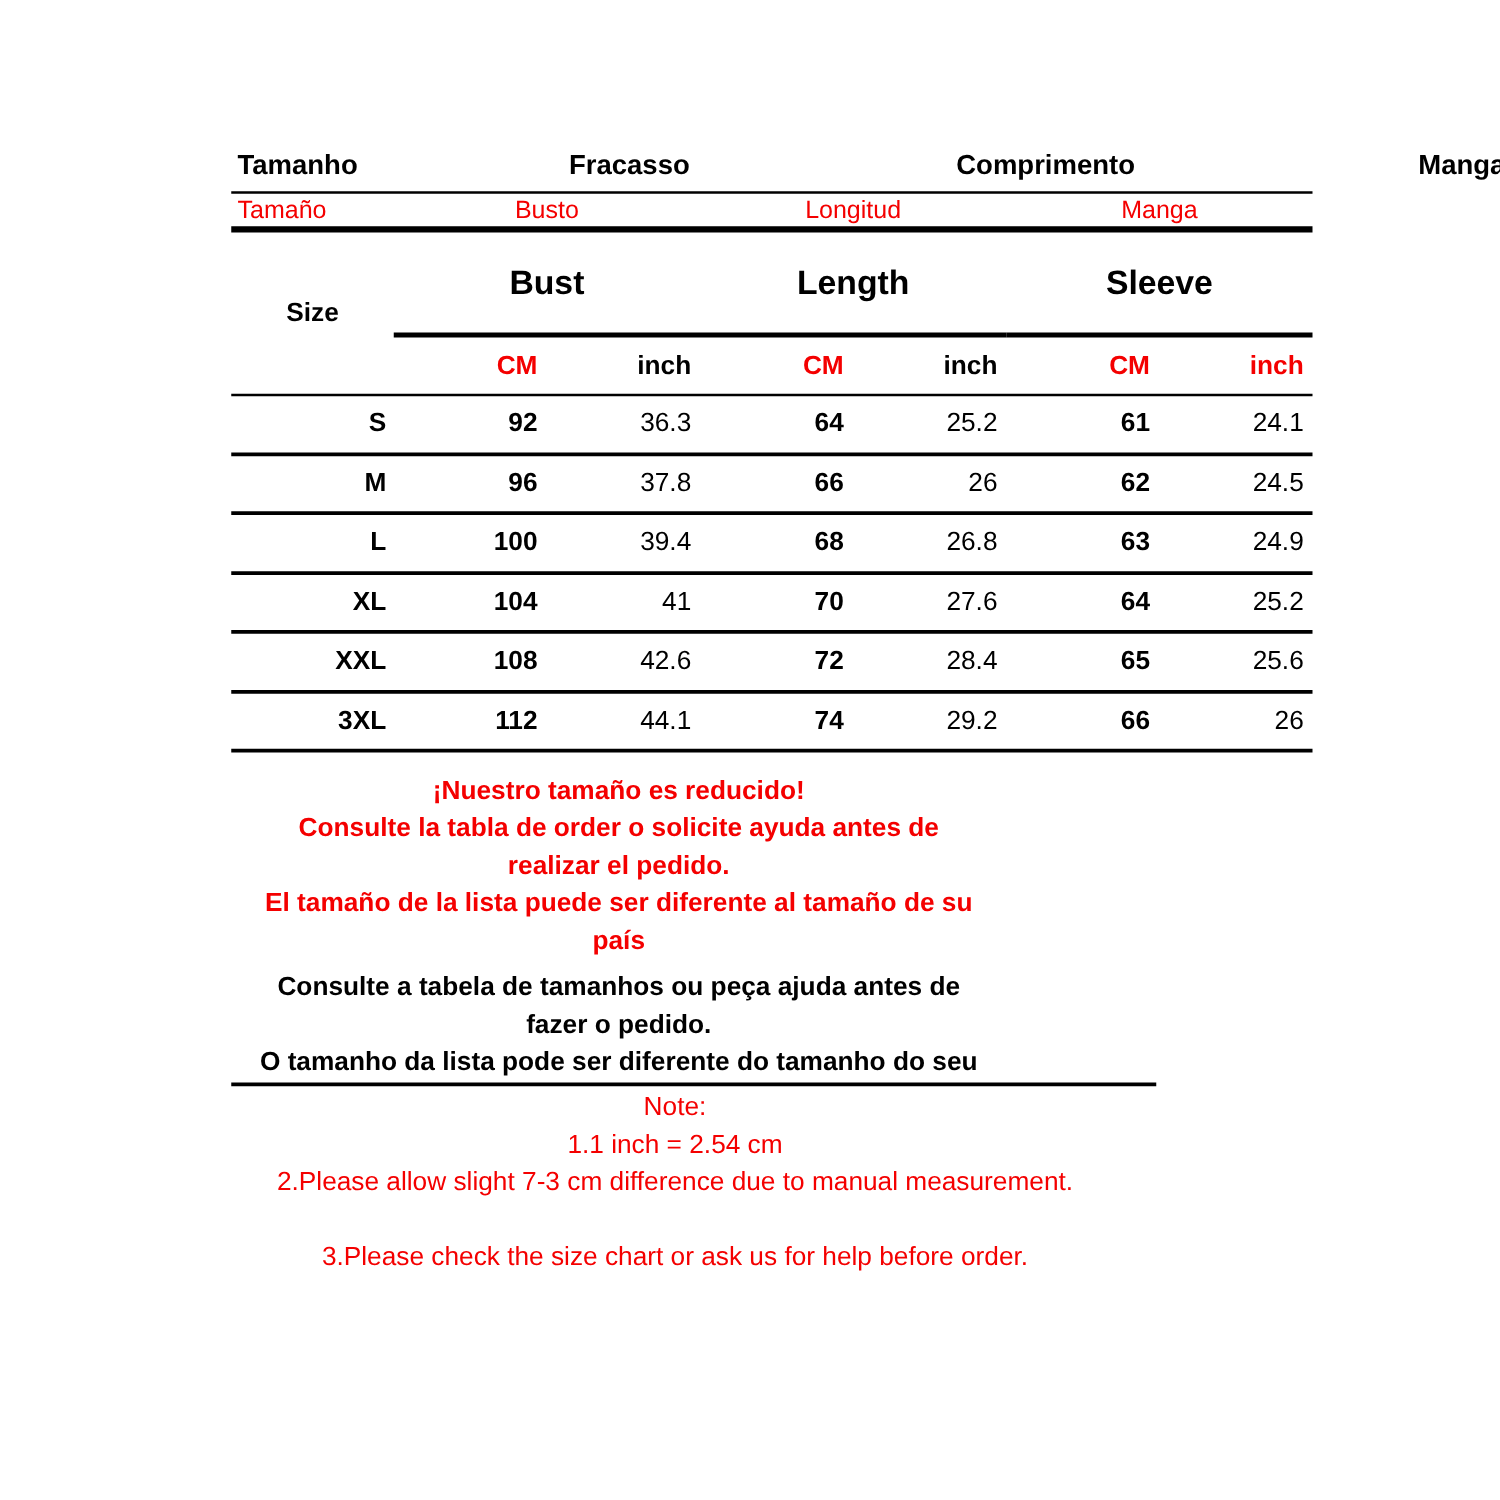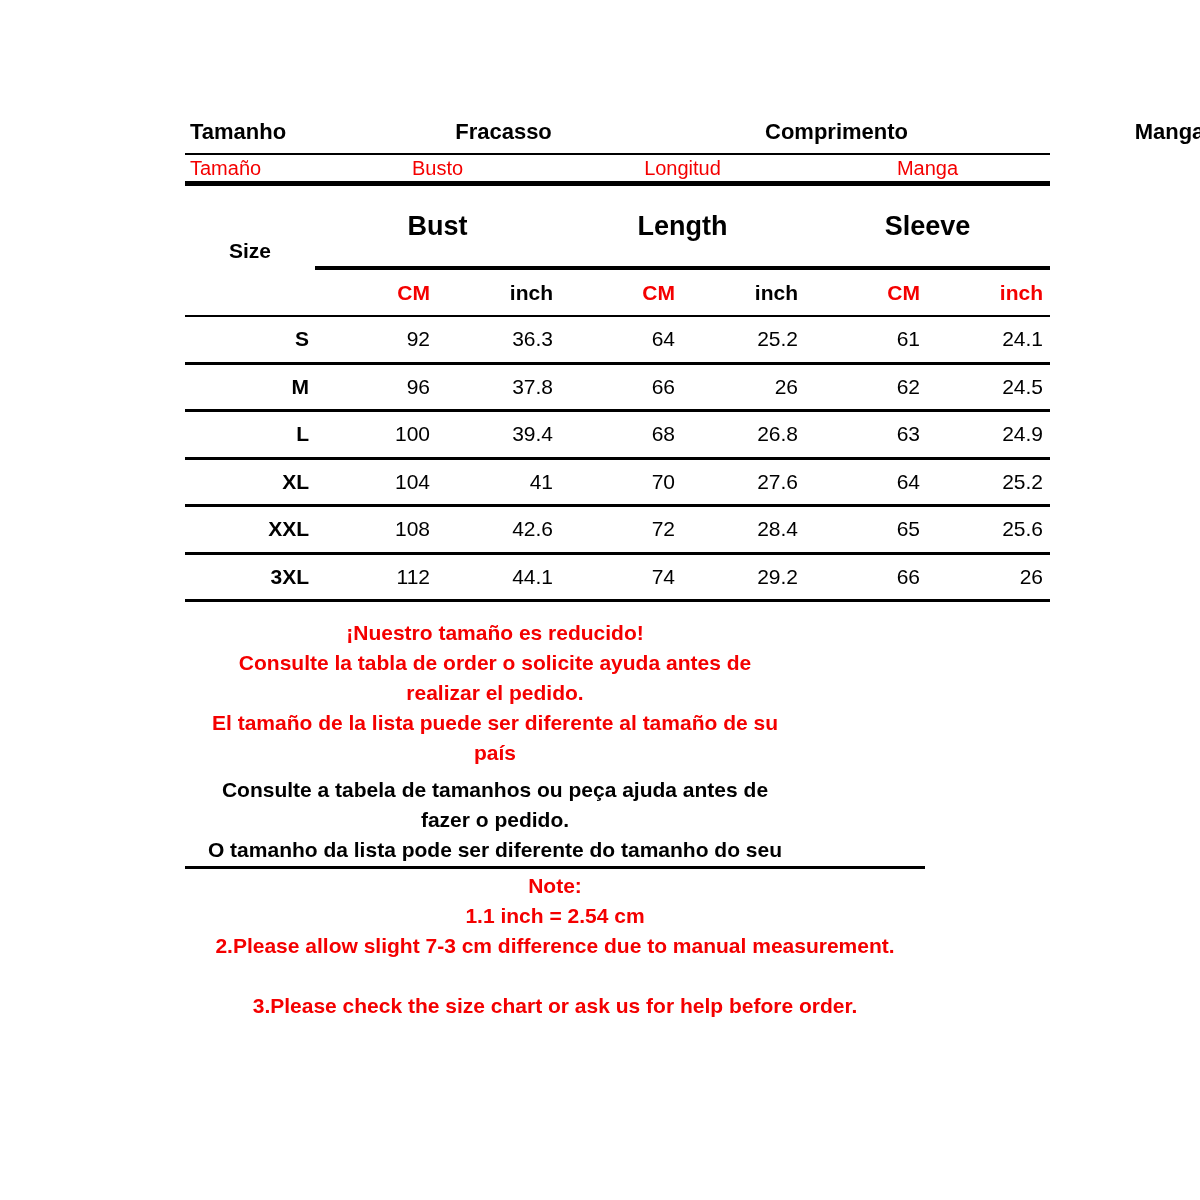--- a/index.html
+++ b/index.html
@@ -43,38 +43,38 @@
   }
   .unit {
     grid-row: 2; align-self: center;
     text-align: right; padding-right: 7px;
     font-weight: bold; font-size: 21px;
   }
   .red { color: var(--red); }
 
   .drow { height: 47.5px; border-bottom: 3px solid var(--black); font-size: 21px; }
   .dsize { text-align: right; padding-right: 6px; font-weight: bold; }
-  .dcm   { text-align: right; padding-right: 7px; font-weight: normal; }
+  .dcm   { text-align: right; padding-right: 7px; font-weight: bold; }
   .din   { text-align: right; padding-right: 7px; }
 
   
   .notes-es {
     position: absolute; left: 190px; top: 618px; width: 610px;
     text-align: center; color: var(--red); font-weight: bold;
     font-size: 21px; line-height: 30px;
   }
   .notes-pt {
     position: absolute; left: 190px; top: 775px; width: 610px;
     text-align: center; color: var(--black); font-weight: bold;
     font-size: 21px; line-height: 30px;
   }
   .divider { position: absolute; left: 185px; top: 866px; width: 740px; height: 3px; background: var(--black); }
   .notes-en {
-    position: absolute; left: 185px; top: 871px; width: 740px;
-    text-align: center; color: var(--red); font-weight: bold;
+    position: absolute; left: 170px; top: 871px; width: 740px;
+    text-align: center; color: var(--red); font-weight: normal;
     font-size: 21px; line-height: 30px;
   }
   .nline { min-height: 30px; }
 </style>
 </head>
 <body>
 
 <div class="page">
 
   <div class="tbl">

